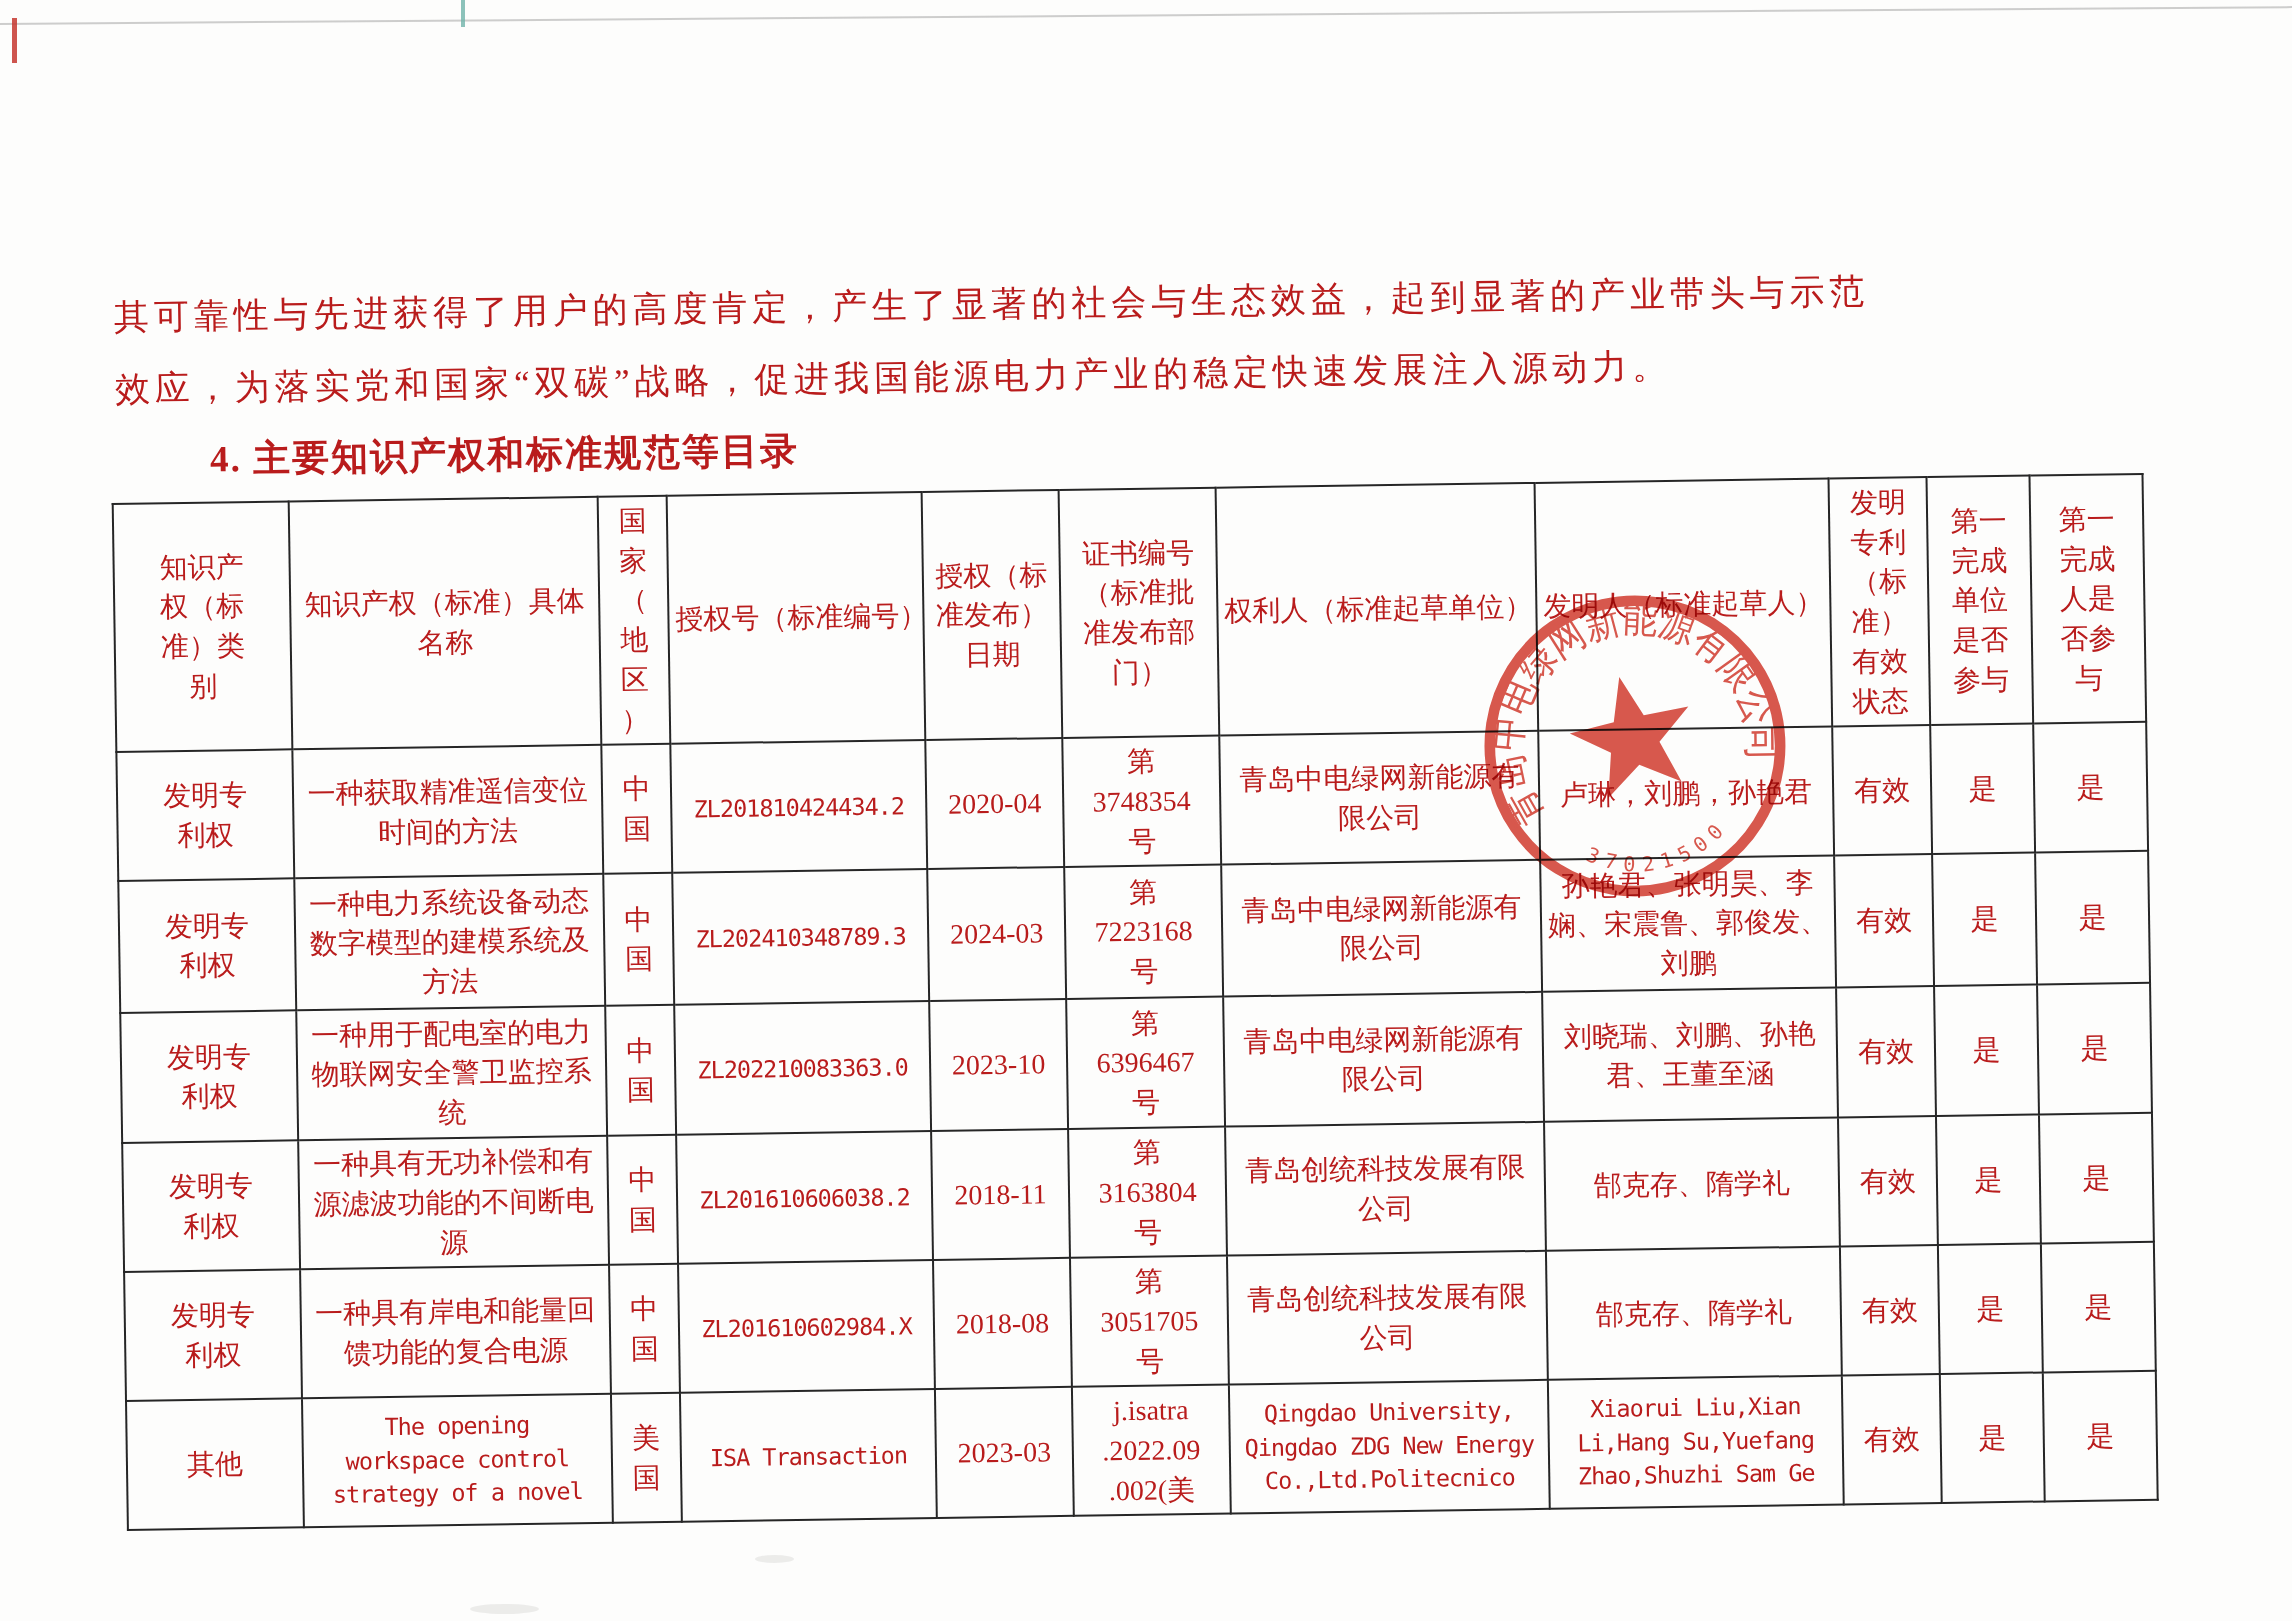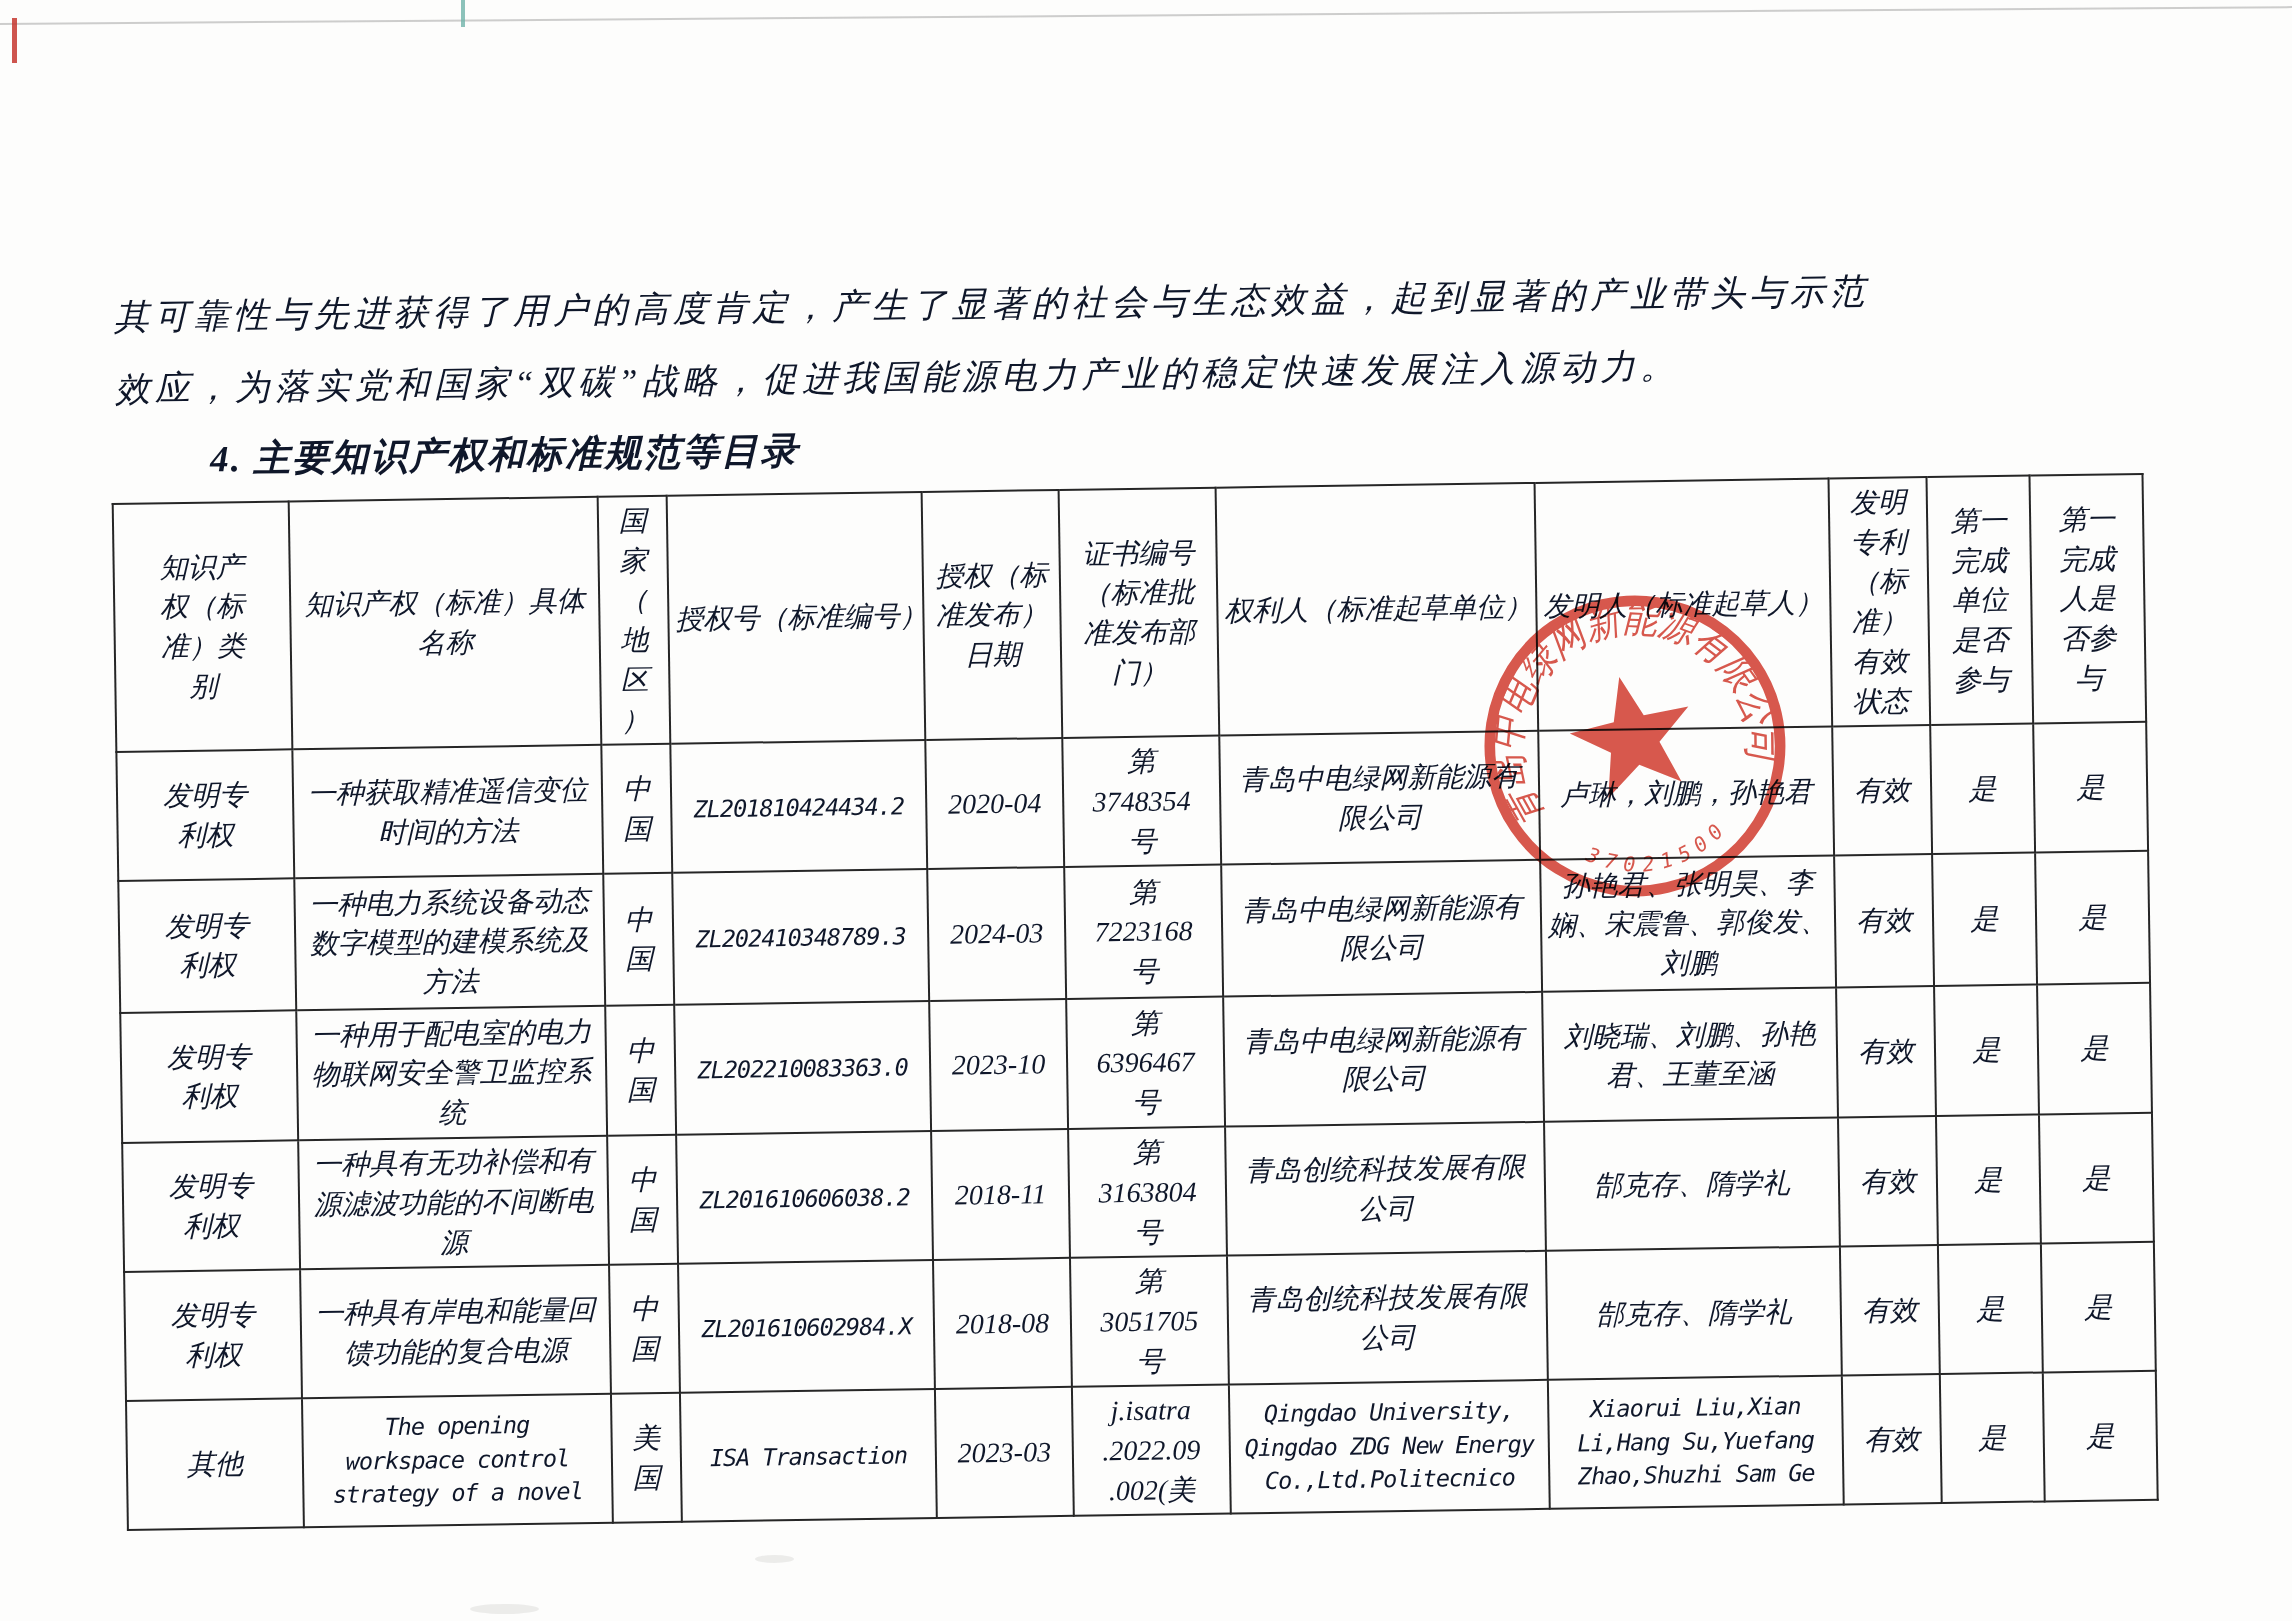--- a/index.html
+++ b/index.html
@@ -2,22 +2,21 @@
 <html><head>
 <meta charset="utf-8">
 <style>
   html,body{margin:0;padding:0;background:#ffffff;}
   .page{
     position:relative;
     width:2293px;height:1621px;
     background:#fdfdfc;
     overflow:hidden;
     font-family:"Liberation Serif","DejaVu Serif",serif;
-    color:#0f172a;
-    font-style:italic;
+    color:#b91c1c;
   }
   
   .scan-line{
     position:absolute;left:-59px;top:13.7px;width:2548px;height:2px;
     background:#bcbcbc;opacity:.75;transform:rotate(-0.42deg);
   }
   .mark-red{position:absolute;left:11.8px;top:17.6px;width:4.9px;height:45px;background:#c6372f;opacity:.85;}
   .mark-teal{position:absolute;left:461px;top:0;width:3.9px;height:26.5px;background:#6fb3a9;opacity:.8;}
   .smudge{position:absolute;background:#d8d8d4;border-radius:50%;opacity:.45;}
 

